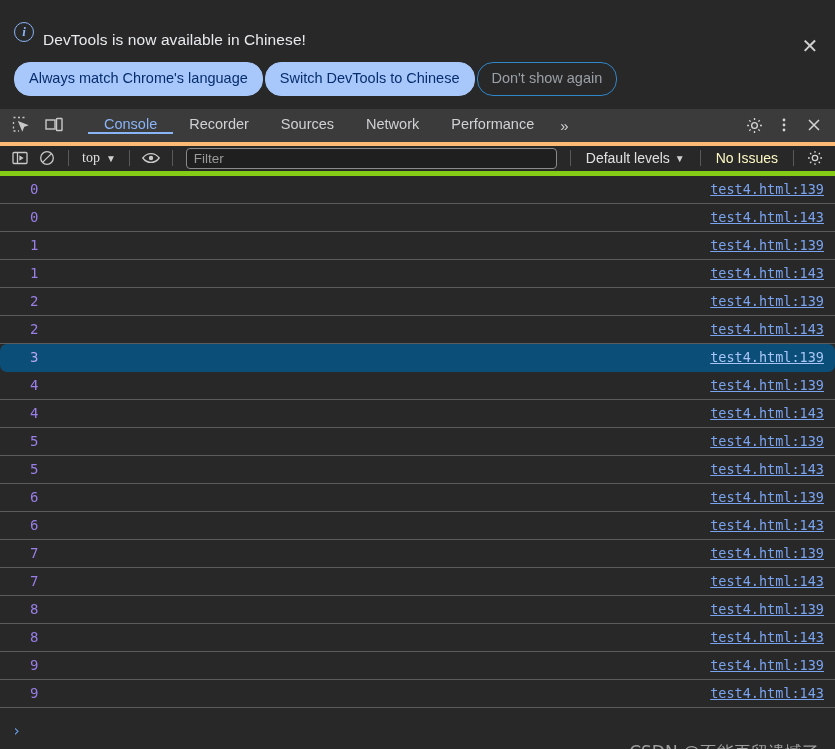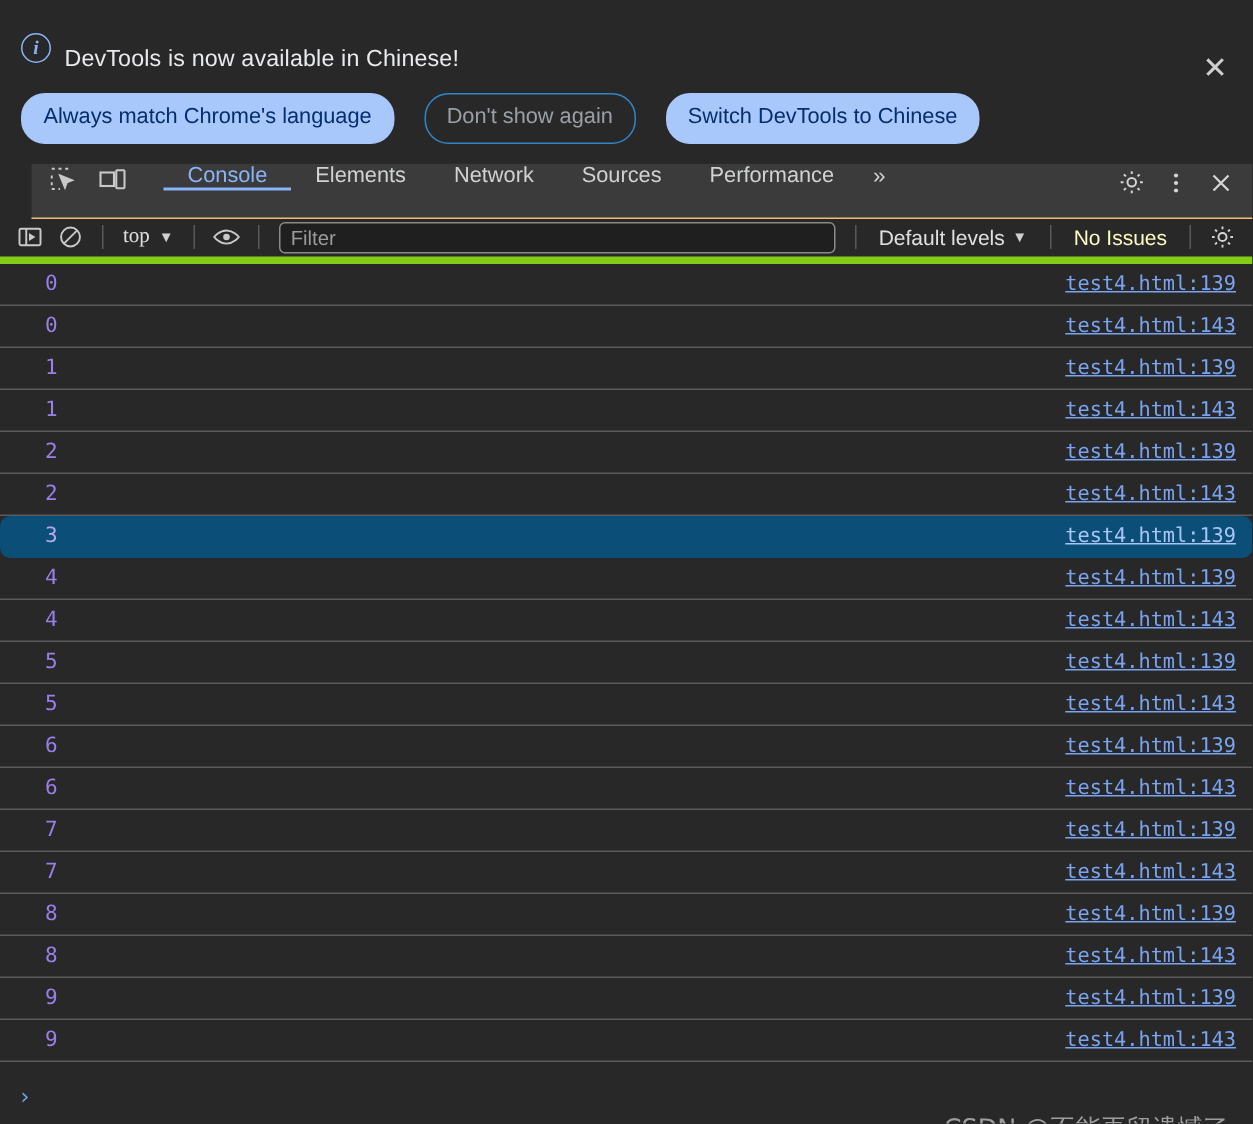--- a/index.html
+++ b/index.html
@@ -22,42 +22,41 @@
   .info-icon {
     width: 20px; height: 20px; flex: 0 0 20px;
     border: 1.6px solid #8ab4f8; border-radius: 50%;
     color: #8ab4f8; font-size: 13px; line-height: 17px;
     text-align: center; font-family: "Liberation Serif", serif;
     font-style: italic; font-weight: bold;
   }
   .banner-text {
     color: #e8eaed; font-size: 15.5px; letter-spacing: .1px; margin-top: 17px;
   }
-  .banner-buttons { display: flex; align-items: center; gap: 20px; margin-top: 13px; }
+  .banner-buttons { display: flex; align-items: center; gap: 2px; margin-top: 13px; }
   .btn {
     font-family: "Liberation Sans", sans-serif;
     font-size: 14.5px; line-height: 1;
     border-radius: 16px; padding: 8px 14px 9px;
     cursor: pointer; white-space: nowrap;
   }
   .btn-primary { background: #a8c7fa; color: #062e6f; border: 1px solid #a8c7fa; }
   .btn-outline { background: transparent; color: #9aa0a6; border: 1px solid #2f86c9; }
   .banner-close {
     position: absolute; right: 12px; top: 33px;
     width: 26px; height: 26px; cursor: pointer;
     color: #cfcfcf; font-size: 20px; line-height: 26px; text-align: center;
     font-family: "Liberation Sans", sans-serif;
   }
 
   
   .tabbar {
-    display: flex; align-items: flex-start;
+    display: flex; align-items: center;
     height: 37px; background: #3b3b3b;
-    border-bottom: 1px solid #fdba74;
-    margin-left: 21px;
+    border-bottom: 4px solid #fdba74;
   }
   .tb-icons { display: flex; align-items: center; padding: 0 6px 0 10px; gap: 11px; }
   .tb-icon { width: 22px; height: 22px; cursor: pointer; color: #c9c9c9; }
   .tb-sep { width: 1px; background: #5a5a5a; margin: 8px 8px; }
   .tabs { display: flex; align-items: stretch; flex: 1; }
   .tab {
     display: flex; align-items: center; padding: 0 16px;
     color: #cfd1d3; font-size: 14.5px; cursor: pointer;
     border-bottom: 2px solid transparent;
   }
@@ -143,22 +142,22 @@
 </head>
 <body>
 
 <div class="banner">
   <div class="banner-row">
     <div class="info-icon">i</div>
     <div class="banner-text">DevTools is now available in Chinese!</div>
   </div>
   <div class="banner-buttons">
     <button class="btn btn-primary">Always match Chrome's language</button>
+    <button class="btn btn-primary">Switch DevTools to Chinese</button>
     <button class="btn btn-outline">Don't show again</button>
-    <button class="btn btn-primary">Switch DevTools to Chinese</button>
   </div>
   <div class="banner-close">✕</div>
 </div>
 
 <div class="tabbar">
   <div class="tb-icons">
     <span class="tb-icon">
       <svg width="22" height="22" viewBox="0 0 22 22" fill="none" stroke="#c9c9c9" stroke-width="1.3">
         <path d="M3.5 3.5h2M8 3.5h2M12.5 3.5h2M3.5 8v2M3.5 12.5v2M3.5 17h2M8 17h1" stroke-dasharray="2 2"></path>
         <path d="M9 8l8 3.2-3.4 1.3L12.3 16z" fill="#c9c9c9" stroke="#c9c9c9"></path>
@@ -167,23 +166,23 @@
     <span class="tb-icon">
       <svg width="22" height="22" viewBox="0 0 22 22" fill="none" stroke="#c9c9c9" stroke-width="1.4">
         <rect x="3" y="6" width="9" height="9"></rect>
         <rect x="13.5" y="4.5" width="5.5" height="12" rx="0.6"></rect>
       </svg>
     </span>
   </div>
   <div class="tb-sep"></div>
   <div class="tabs">
     <div class="tab active">Console</div>
-    <div class="tab">Elements</div>
+    <div class="tab">Recorder</div>
+    <div class="tab">Sources</div>
     <div class="tab">Network</div>
-    <div class="tab">Sources</div>
     <div class="tab">Performance</div>
     <div class="tab-overflow">»</div>
   </div>
   <div class="tb-sep"></div>
   <div class="tb-right">
     <span class="tb-rbtn">
       <svg width="19" height="19" viewBox="0 0 20 20" fill="none" stroke="#d5d5d5" stroke-width="1.4">
         <circle cx="10" cy="10" r="3"></circle>
         <path d="M10 2.2v2M10 15.8v2M2.2 10h2M15.8 10h2M4.5 4.5l1.4 1.4M14.1 14.1l1.4 1.4M15.5 4.5l-1.4 1.4M5.9 14.1l-1.4 1.4"></path>
       </svg>

